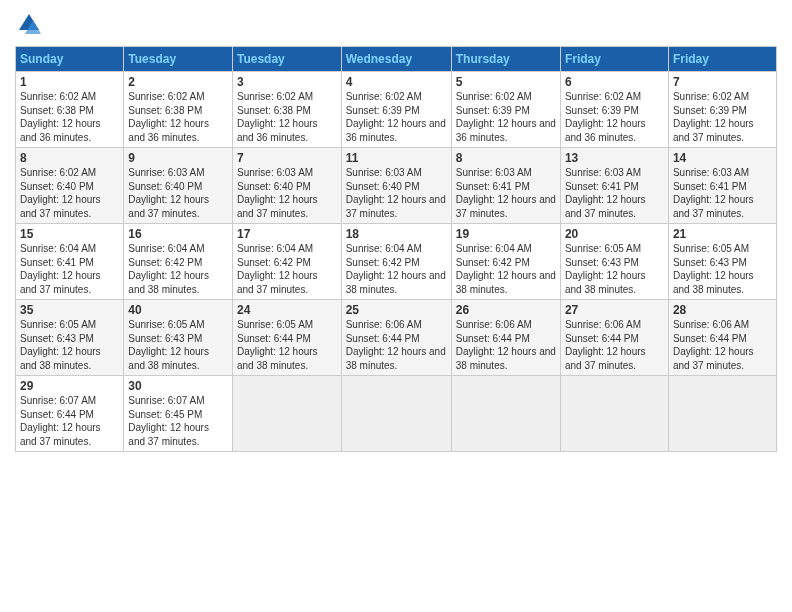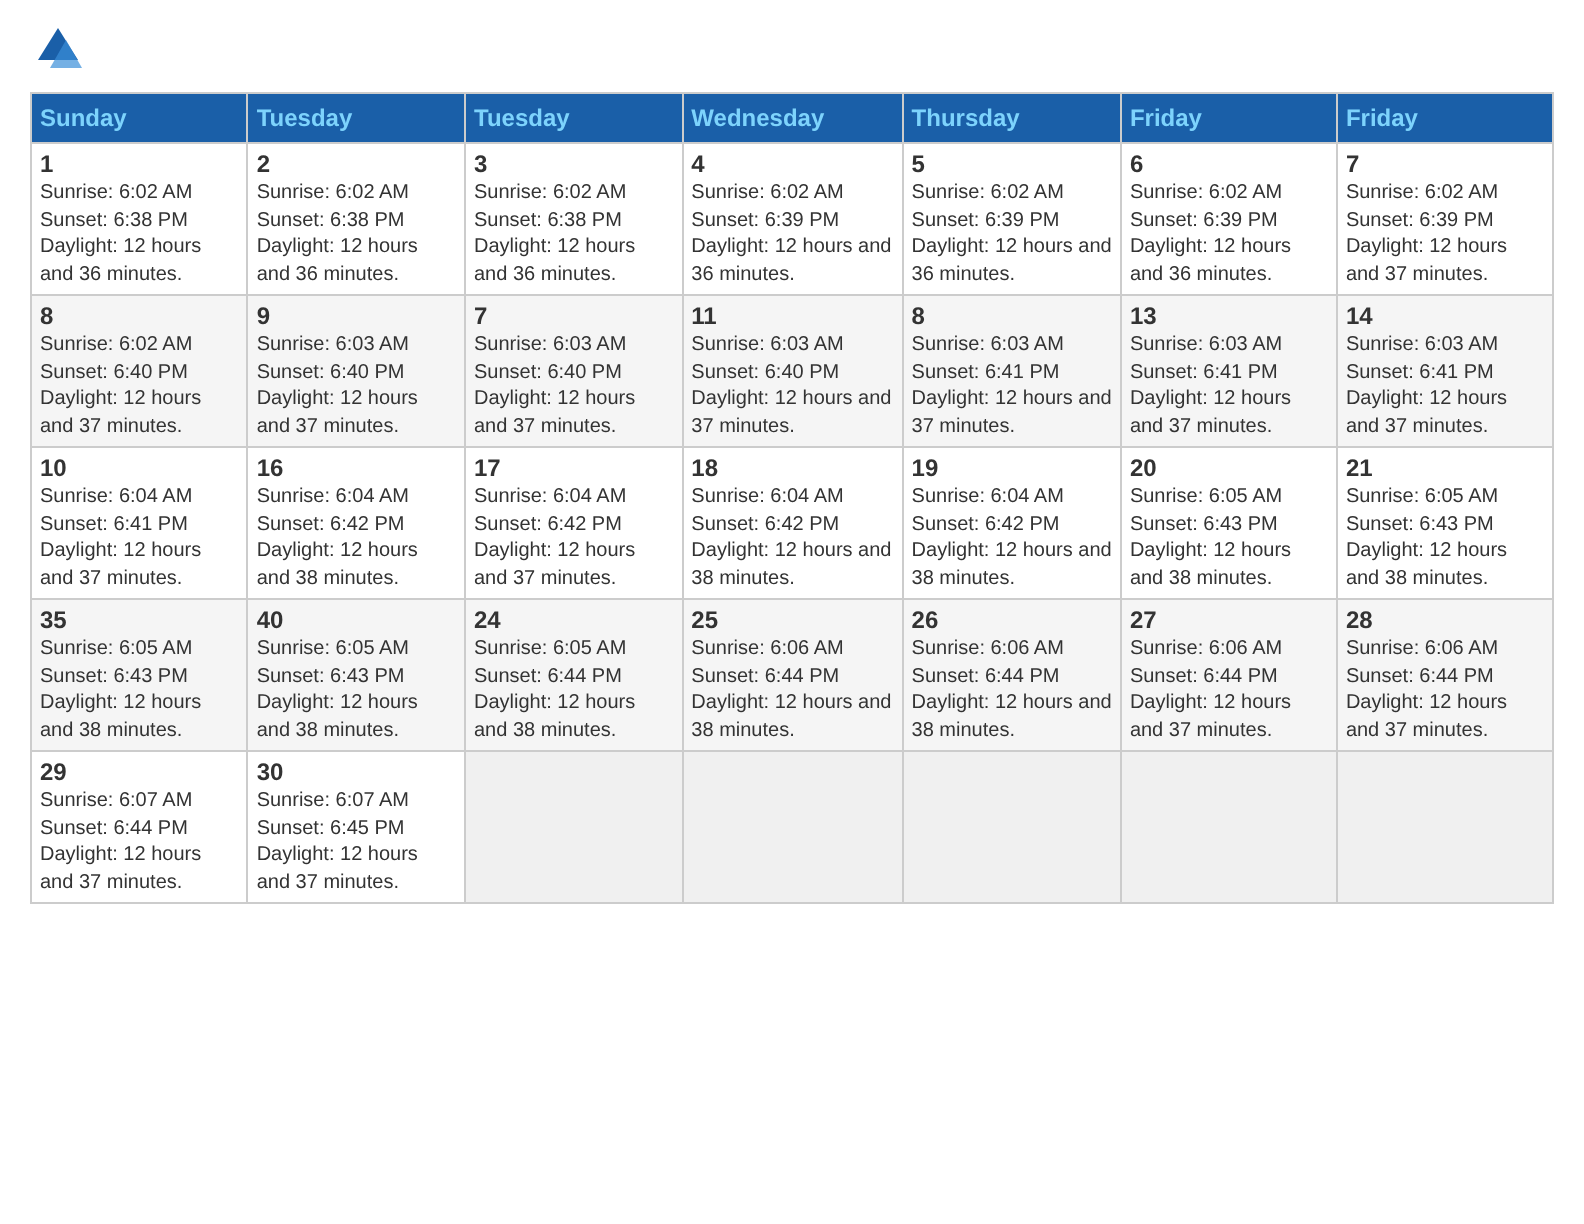--- a/index.html
+++ b/index.html
@@ -242,21 +242,21 @@
             <span class="day-num">14</span>
         <div class="day-info">
           Sunrise: 6:03 AM<br>
           Sunset: 6:41 PM<br>
           Daylight: 12 hours and 37 minutes.
         </div>
           </td>
         </tr>
         <tr>
           <td>
-            <span class="day-num">10</span>
+            <span class="day-num">15</span>
         <div class="day-info">
           Sunrise: 6:04 AM<br>
           Sunset: 6:41 PM<br>
           Daylight: 12 hours and 37 minutes.
         </div>
           </td>
           <td>
             <span class="day-num">16</span>
         <div class="day-info">
           Sunrise: 6:04 AM<br>

